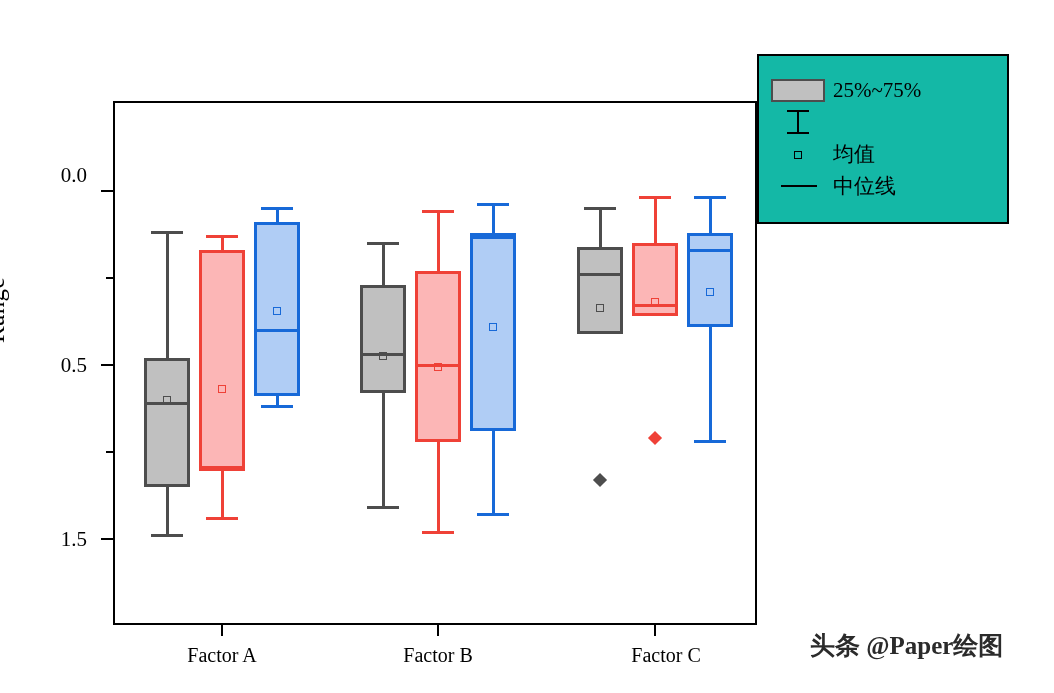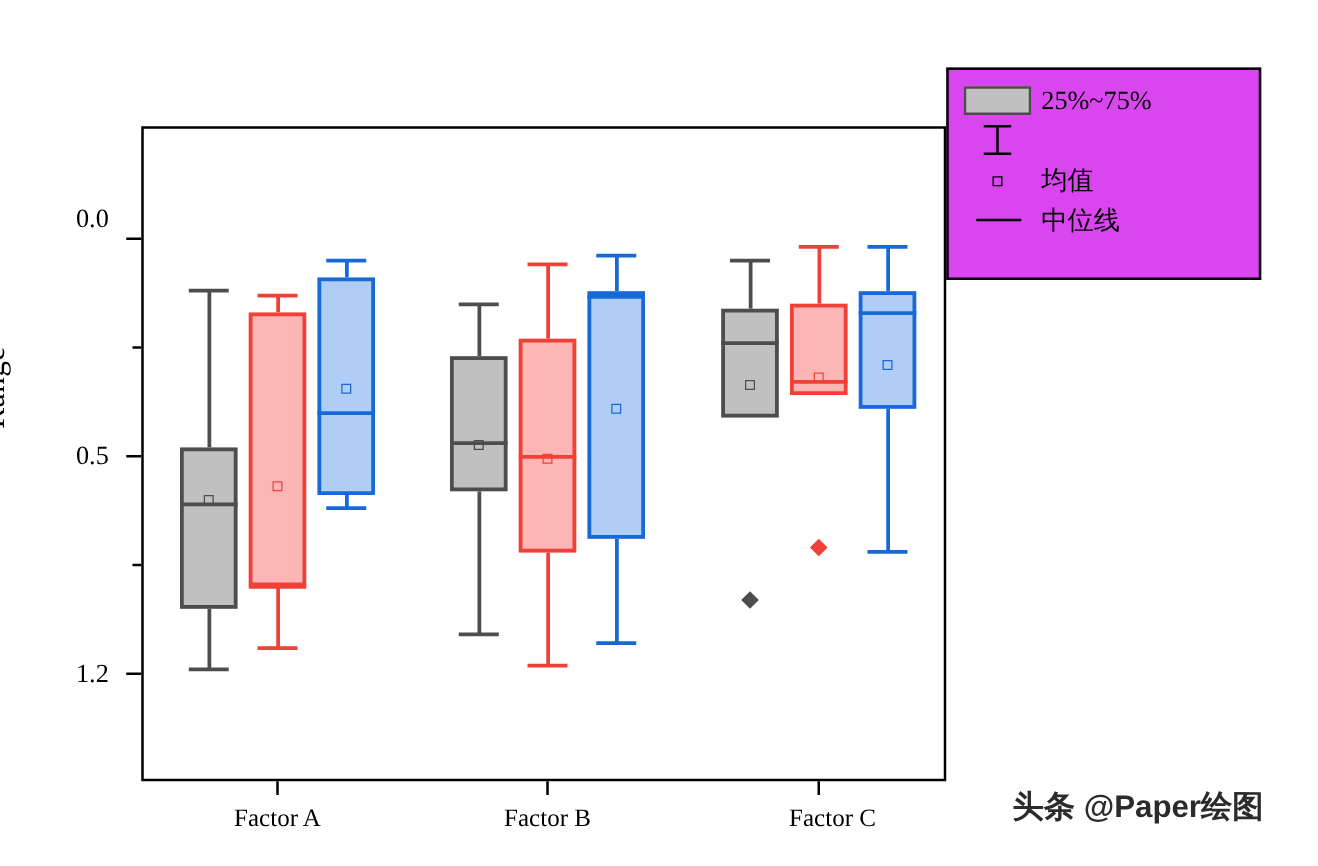--- a/index.html
+++ b/index.html
@@ -69,23 +69,23 @@
   .mean{position:absolute;box-sizing:border-box;background:transparent;}
   .median{position:absolute;}
   .outlier{position:absolute;transform:rotate(45deg);}
 
   
   .legend{
     position:absolute;
     left:757px;top:54px;
     width:252px;height:170px;
     border:2px solid #000;
-    background:#d946ef;
+    background:#14b8a6;
     box-sizing:border-box;
-    padding:8px 0 0 0;
+    padding:18px 0 0 0;
   }
   .lg-row{
     display:flex;
     align-items:center;
     height:32px;
     padding-left:8px;
   }
   .lg-key{
     width:62px;
     height:30px;
@@ -107,40 +107,40 @@
   .lg-iqr-cap-b{position:absolute;left:20px;top:25px;width:22px;height:2px;background:#000;}
   .lg-median{position:absolute;left:14px;top:14px;width:36px;height:2px;background:#000;}
   .lg-mean{position:absolute;left:27px;top:12px;width:8px;height:8px;border:1px solid #000;box-sizing:border-box;}
   .lg-out{position:absolute;left:27px;top:12px;width:8px;height:8px;background:#000;transform:rotate(45deg);}
 
   
   .watermark{
     position:absolute;
     left:810px;top:645px;
     font-size:25px;
-    font-family:Liberation Sans, sans-serif;
+    font-family:Liberation Serif, serif;
     font-weight:700;
     color:#2b2b2b;
     white-space:nowrap;
     transform:translateY(-50%);
     text-align:center;
   }
 </style>
 </head>
 <body>
 
 <div id="stage">
 
   <div class="frame"></div>
 
   <div class="ylabel">Range</div>
 
   <div id="axis-layer">
       <div class="ytick" style="left: 101px; top: 538px; width: 12px; height: 2px;"></div>
-      <div class="ytick-label" style="left: 33px; top: 539px;">1.2</div>
+      <div class="ytick-label" style="left: 33px; top: 539px;">1.5</div>
       <div class="ytick" style="left: 101px; top: 364px; width: 12px; height: 2px;"></div>
       <div class="ytick-label" style="left: 33px; top: 365px;">0.5</div>
       <div class="ytick" style="left: 101px; top: 190px; width: 12px; height: 2px;"></div>
       <div class="ytick-label" style="left: 33px; top: 175px; font-family: Liberation Serif, serif;">0.0</div>
       <div class="ytick" style="left: 106px; top: 451px; width: 7px; height: 2px;"></div>
       <div class="ytick" style="left: 106px; top: 277px; width: 7px; height: 2px;"></div>
       <div class="xtick" style="left: 221px;"></div>
       <div class="xtick" style="left: 437px;"></div>
       <div class="xtick" style="left: 654px;"></div>
     </div>

